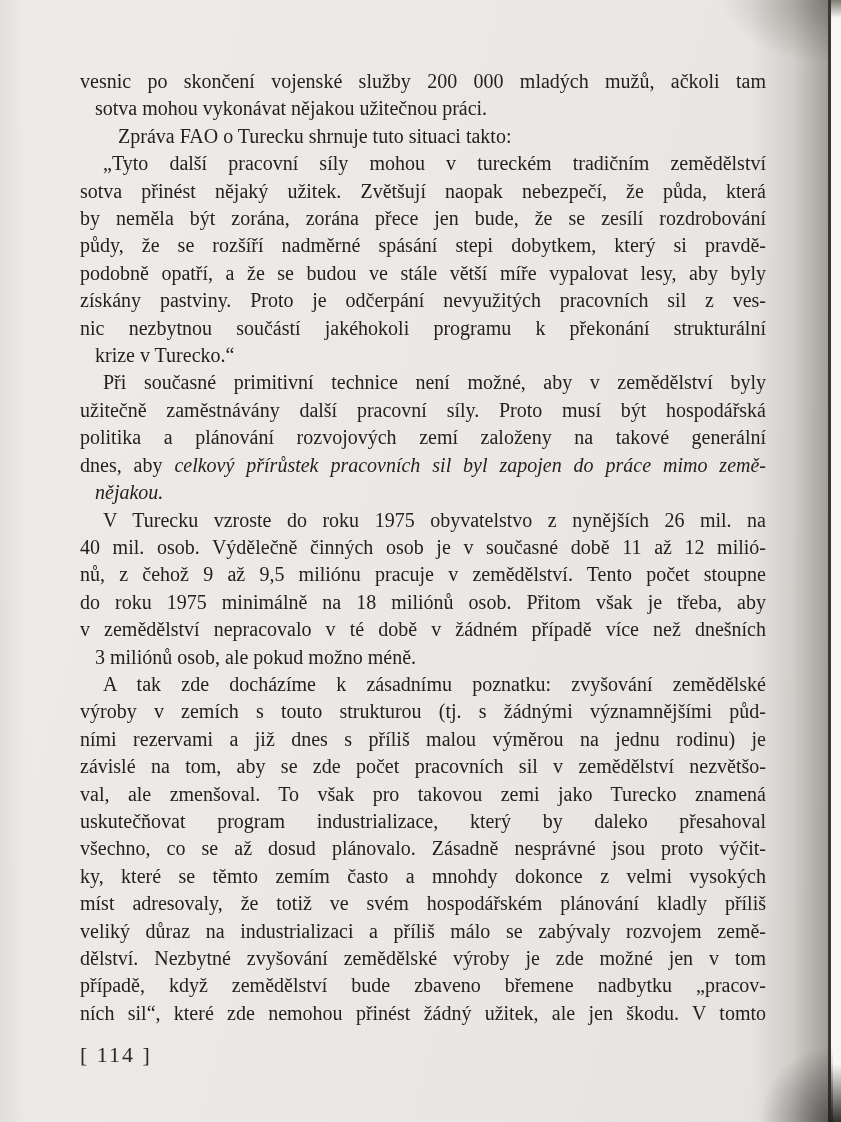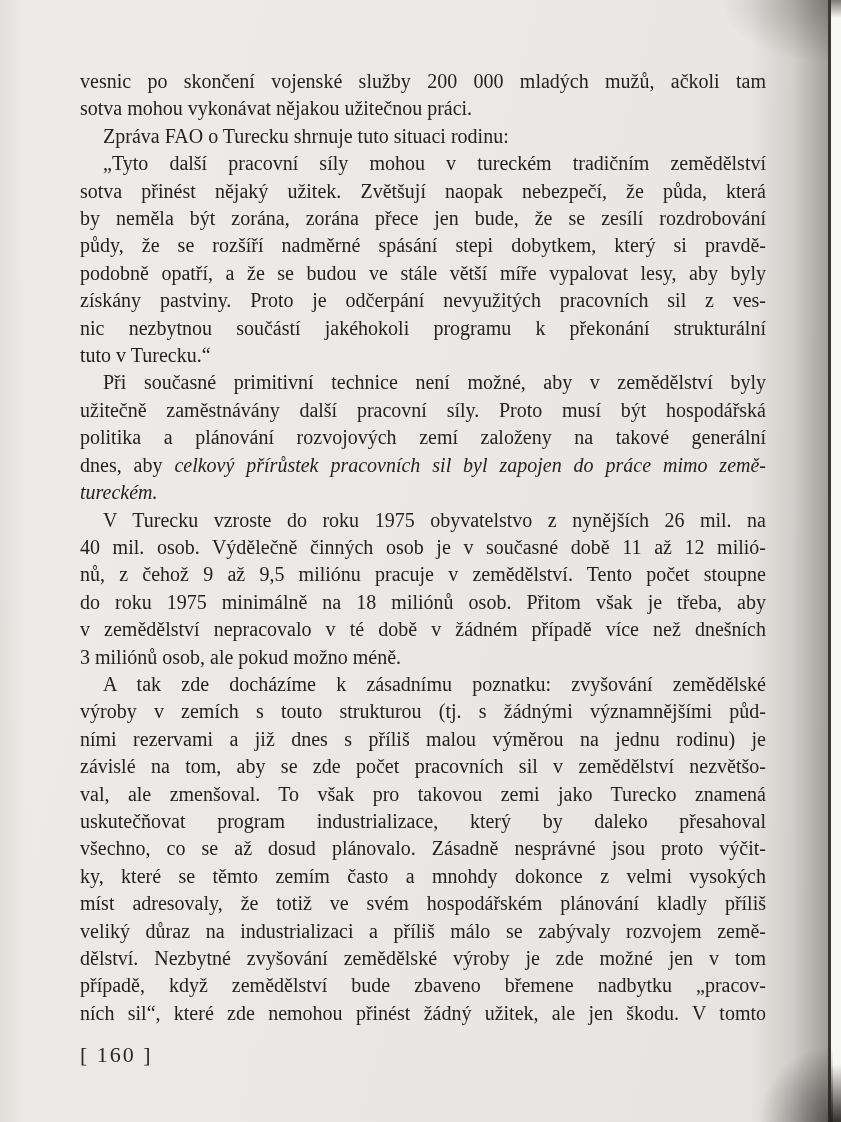--- a/index.html
+++ b/index.html
@@ -20,21 +20,21 @@
     background:linear-gradient(105deg,#edecE8 0%,#e9e8e4 55%,#e4e3df 100%);
   }
   
   .page-text{
     position:absolute;left:80px;top:68px;width:686px;
     font-size:20px;line-height:27.4px;
     text-rendering:optimizeLegibility;
   }
   .para{margin:0;padding:0;}
   .line{display:block;text-align:justify;text-align-last:justify;white-space:normal;}
-  .line.endline{text-align:center;text-align-last:left;}
+  .line.endline{text-align:center;text-align-last:left;margin-left:15px;}
   .para.indent .line:first-child{text-indent:23px;}
   .it{font-style:italic;}
   .page-number{
     position:absolute;left:80px;top:1042px;
     font-size:22px;letter-spacing:2px;color:#2a2824;
   }
   
   .edge-shade{
     position:absolute;top:0;bottom:0;right:13px;width:78px;pointer-events:none;
     background:linear-gradient(to right,rgba(91,87,79,0) 0%,rgba(91,87,79,0.16) 55%,rgba(66,63,56,0.42) 100%);
@@ -65,38 +65,38 @@
 
 <div class="scan-page">
   <div class="left-shade"></div>
 
   <main class="page-text">
       <p class="para">
         <span class="line"><span>vesnic po skončení vojenské služby 200 000 mladých mužů, ačkoli tam</span></span>
         <span class="line endline"><span>sotva mohou vykonávat nějakou užitečnou práci.</span></span>
       </p>
       <p class="para indent">
-        <span class="line endline"><span>Zpráva FAO o Turecku shrnuje tuto situaci rodinu:</span></span>
+        <span class="line endline"><span>Zpráva FAO o Turecku shrnuje tuto situaci takto:</span></span>
       </p>
       <p class="para indent">
         <span class="line"><span>„Tyto další pracovní síly mohou v tureckém tradičním zemědělství</span></span>
         <span class="line"><span>sotva přinést nějaký užitek. Zvětšují naopak nebezpečí, že půda, která</span></span>
         <span class="line"><span>by neměla být zorána, zorána přece jen bude, že se zesílí rozdrobování</span></span>
         <span class="line"><span>půdy, že se rozšíří nadměrné spásání stepi dobytkem, který si pravdě-</span></span>
         <span class="line"><span>podobně opatří, a že se budou ve stále větší míře vypalovat lesy, aby byly</span></span>
         <span class="line"><span>získány pastviny. Proto je odčerpání nevyužitých pracovních sil z ves-</span></span>
         <span class="line"><span>nic nezbytnou součástí jakéhokoli programu k překonání strukturální</span></span>
-        <span class="line endline"><span>tuto v Turecku.“</span></span>
+        <span class="line endline"><span>krize v Turecko.“</span></span>
       </p>
       <p class="para indent">
         <span class="line"><span>Při současné primitivní technice není možné, aby v zemědělství byly</span></span>
         <span class="line"><span>užitečně zaměstnávány další pracovní síly. Proto musí být hospodářská</span></span>
         <span class="line"><span>politika a plánování rozvojových zemí založeny na takové generální</span></span>
         <span class="line"><span>dnes, aby </span><span class="it">celkový přírůstek pracovních sil byl zapojen do práce mimo země-</span></span>
-        <span class="line endline"><span class="it">tureckém.</span></span>
+        <span class="line endline"><span class="it">nějakou.</span></span>
       </p>
       <p class="para indent">
         <span class="line"><span>V Turecku vzroste do roku 1975 obyvatelstvo z nynějších 26 mil. na</span></span>
         <span class="line"><span>40 mil. osob. Výdělečně činných osob je v současné době 11 až 12 milió-</span></span>
         <span class="line"><span>nů, z čehož 9 až 9,5 miliónu pracuje v zemědělství. Tento počet stoupne</span></span>
         <span class="line"><span>do roku 1975 minimálně na 18 miliónů osob. Přitom však je třeba, aby</span></span>
         <span class="line"><span>v zemědělství nepracovalo v té době v žádném případě více než dnešních</span></span>
         <span class="line endline"><span>3 miliónů osob, ale pokud možno méně.</span></span>
       </p>
       <p class="para indent">
@@ -109,20 +109,20 @@
         <span class="line"><span>všechno, co se až dosud plánovalo. Zásadně nesprávné jsou proto výčit-</span></span>
         <span class="line"><span>ky, které se těmto zemím často a mnohdy dokonce z velmi vysokých</span></span>
         <span class="line"><span>míst adresovaly, že totiž ve svém hospodářském plánování kladly příliš</span></span>
         <span class="line"><span>veliký důraz na industrializaci a příliš málo se zabývaly rozvojem země-</span></span>
         <span class="line"><span>dělství. Nezbytné zvyšování zemědělské výroby je zde možné jen v tom</span></span>
         <span class="line"><span>případě, když zemědělství bude zbaveno břemene nadbytku „pracov-</span></span>
         <span class="line"><span>ních sil“, které zde nemohou přinést žádný užitek, ale jen škodu. V tomto</span></span>
       </p>
     </main>
 
-  <div class="page-number">[ 160 ]</div>
+  <div class="page-number">[ 114 ]</div>
 
   <div class="edge-shade"></div>
   <div class="top-right-shadow"></div>
   <div class="edge-line"></div>
   <div class="next-page"></div>
   <div class="corner-shadow"></div>
 </div>
 
 </body></html>

